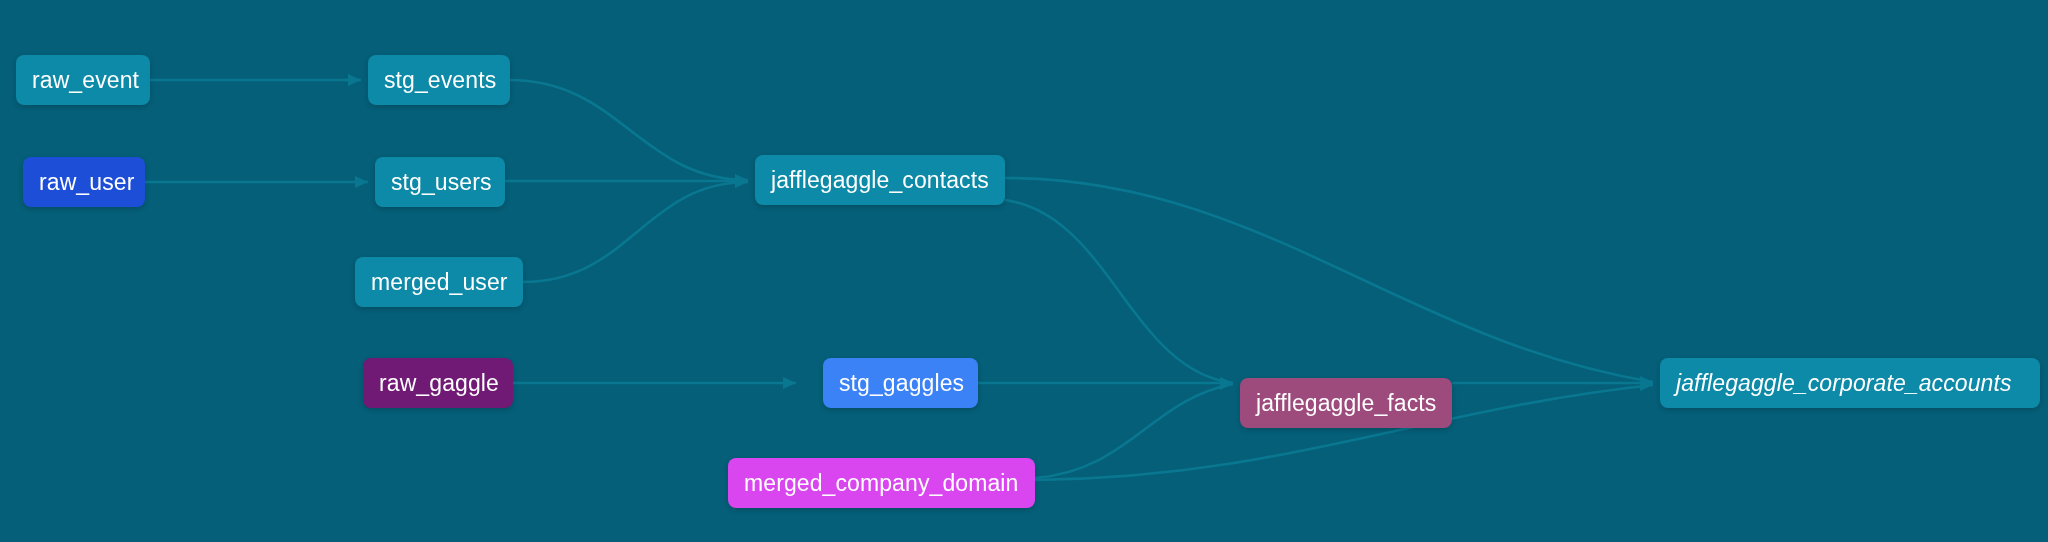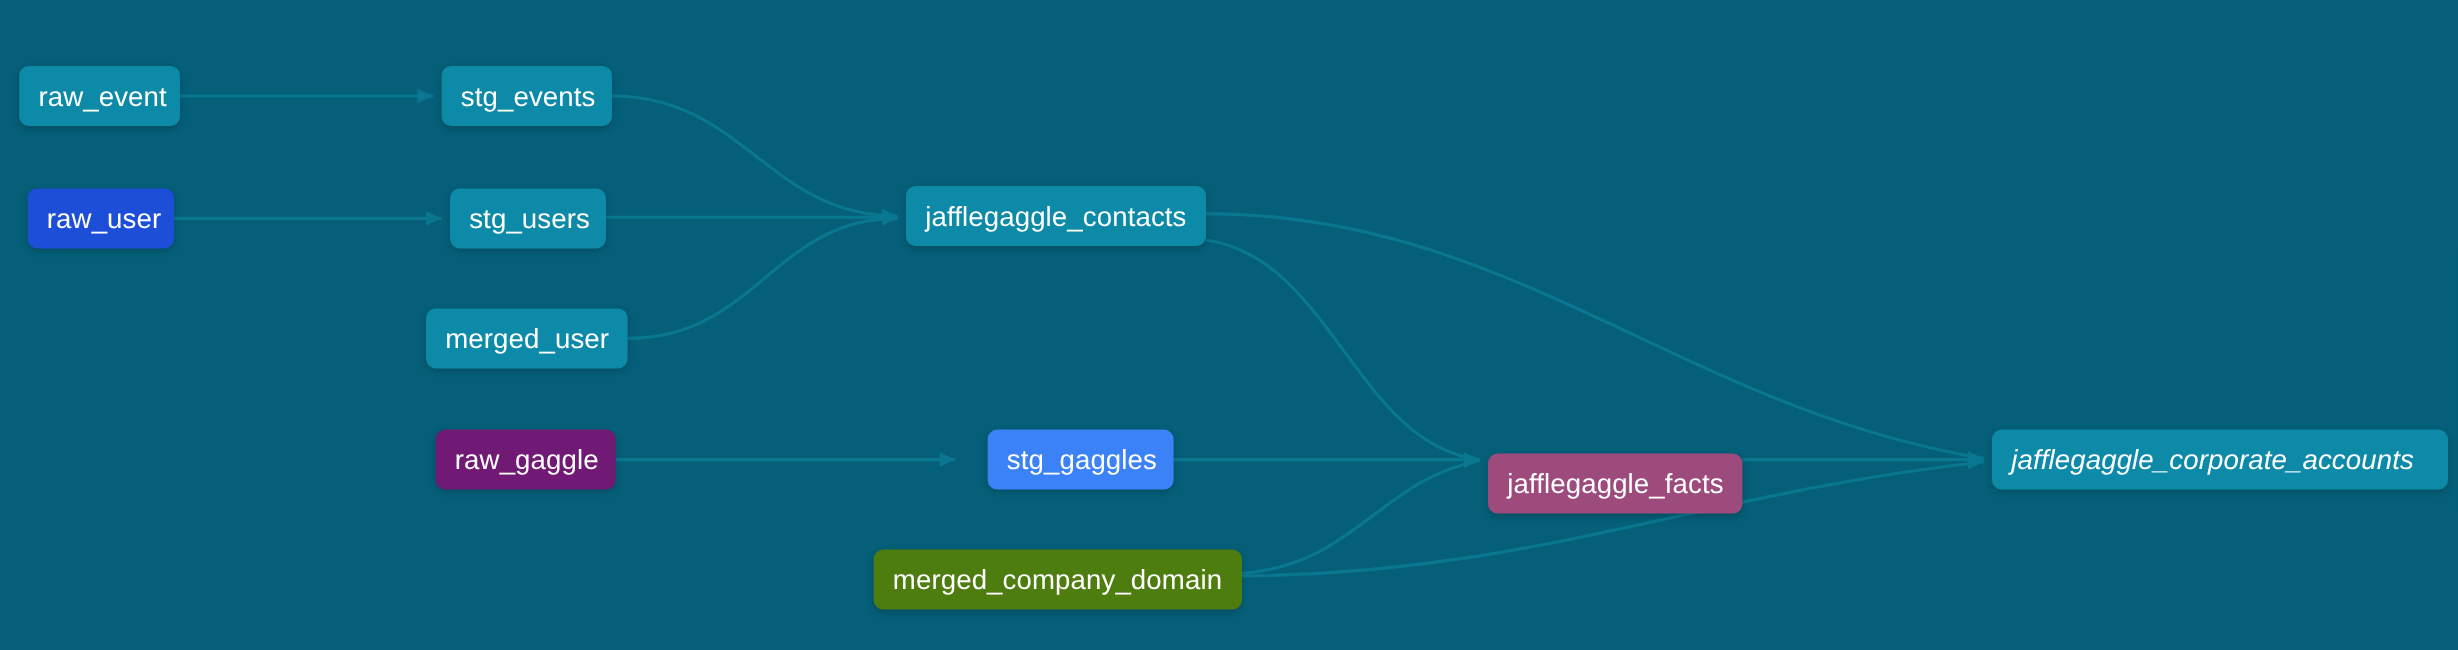--- a/index.html
+++ b/index.html
@@ -99,21 +99,21 @@
       </div>
       <div class="node node-model" style="left: 363px; top: 358px; width: 150px; background: #701a75;">
         <span>raw_gaggle</span>
       </div>
       <div class="node node-model" style="left: 755px; top: 155px; width: 250px; background: rgb(13, 138, 167);">
         <span>jafflegaggle_contacts</span>
       </div>
       <div class="node node-model" style="left: 803px; top: 358px; width: 155px; background: #3b82f6; margin-left: 20px;">
         <span>stg_gaggles</span>
       </div>
-      <div class="node node-model" style="left: 728px; top: 458px; width: 307px; background: #4d7c0f;">
+      <div class="node node-model" style="left: 728px; top: 458px; width: 307px; background: #d946ef;">
         <span>merged_company_domain</span>
       </div>
       <div class="node node-fact" style="left: 1240px; top: 358px; width: 212px; background: rgb(157, 74, 124);">
         <span>jafflegaggle_facts</span>
       </div>
       <div class="node node-model" style="left: 1660px; top: 358px; width: 380px; background: rgb(13, 138, 167); font-style: italic;">
         <span>jafflegaggle_corporate_accounts</span>
       </div>
     </div>
 

